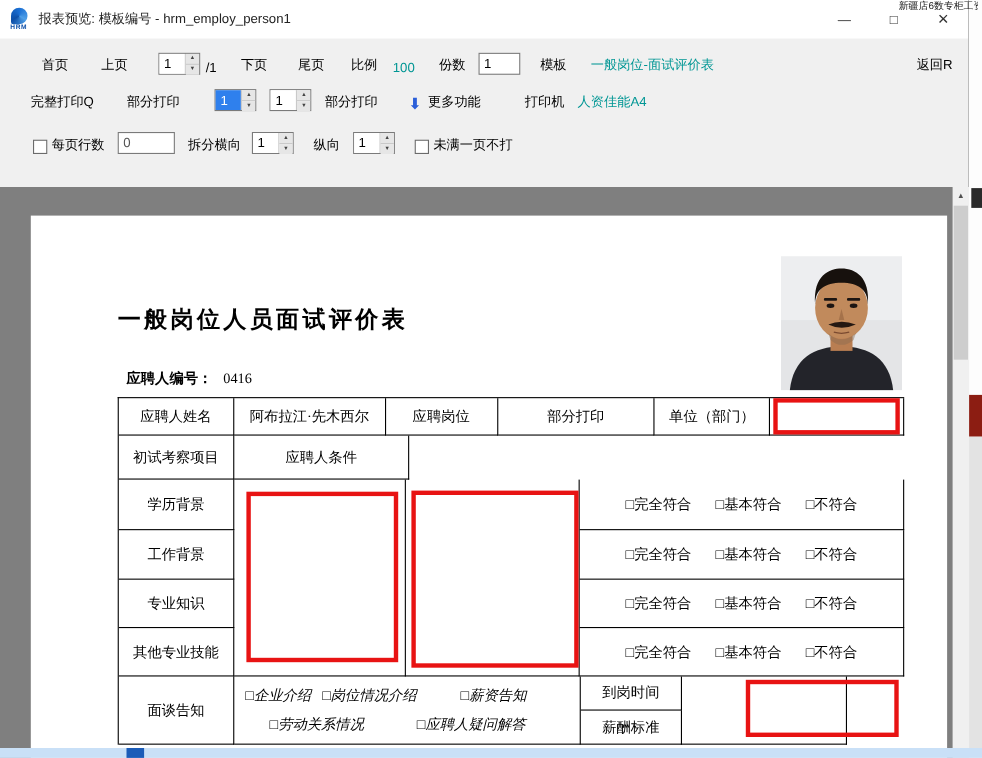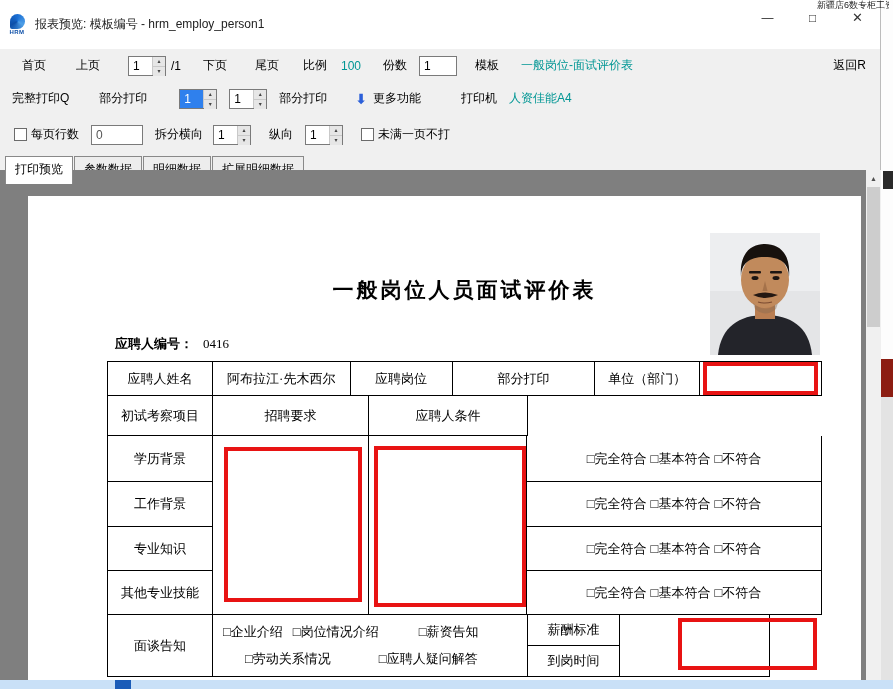--- a/index.html
+++ b/index.html
@@ -3,31 +3,31 @@
 <meta charset="utf-8">
 <style>
   *{margin:0;padding:0;box-sizing:border-box;}
   html,body{width:893px;height:689px;overflow:hidden;}
   body{position:relative;font-family:"Liberation Sans","DejaVu Sans",sans-serif;background:#ffffff;color:#000;}
 
   
   .app{position:absolute;left:0;top:0;width:881px;height:689px;background:#f0f0f0;border-right:1px solid #bcbcbc;}
 
   
-  .titlebar{height:49px;background:#fff;display:flex;align-items:center;position:relative;}
+  .titlebar{height:35px;background:#fff;display:flex;align-items:center;position:relative;}
   .logo{width:24px;height:26px;margin:0 6px 0 5px;display:flex;flex-direction:column;align-items:center;justify-content:center;}
   .logo .swirl{width:15px;height:15px;border-radius:50% 50% 50% 2px;background:conic-gradient(#1a6fd4,#4fa0e8,#0d4fa8,#1a6fd4);}
   .logo .hrm{font-size:6px;font-weight:bold;color:#0d4fa8;letter-spacing:0.5px;}
   .wtitle{font-size:12px;color:#222;}
   .winbtns{position:absolute;right:0;top:0;height:35px;display:flex;}
   .wbtn{width:45px;height:35px;display:flex;align-items:center;justify-content:center;font-size:12px;color:#333;}
   .wbtn.close{font-size:13px;}
 
   
-  .tb{display:flex;align-items:center;font-size:12px;background:#f0f0f0;}
+  .tb{display:flex;align-items:flex-end;font-size:12px;background:#f0f0f0;padding-left:16px;}
   .tb1{height:33px;}
   .tb2{height:33px;}
   .tb3{height:39px;}
   .tbtn{cursor:default;white-space:nowrap;}
   .link{color:#009694;white-space:nowrap;}
   .teal{color:#009694;}
   .ptxt{white-space:nowrap;}
 
   .spin{display:flex;height:20px;border:1px solid #7a7a7a;background:#fff;}
   .spin .val{width:23px;display:flex;align-items:center;padding-left:4px;font-size:12px;background:#fff;}
@@ -46,35 +46,35 @@
   .tab.active{background:#fff;margin-bottom:-1px;padding-bottom:6px;position:relative;z-index:2;}
 
   
   .preview{position:absolute;left:0;top:170px;width:881px;bottom:0;background:#7f7f7f;overflow:hidden;}
   .vscroll{position:absolute;right:0;top:0;width:15px;bottom:0;background:#f0f0f0;z-index:3;}
   .vscroll .up{height:16px;display:flex;align-items:center;justify-content:center;font-size:7px;color:#505050;}
   .vscroll .thumb{position:absolute;top:17px;left:1px;width:13px;height:140px;background:#cdcdcd;}
 
   .page{position:absolute;left:28px;top:26px;width:833px;height:640px;background:#fff;}
 
-  .form-title{position:absolute;left:79px;top:80px;width:715px;text-align:center;
+  .form-title{position:absolute;left:79px;top:80px;width:715px;text-align:left;
     font-family:"Liberation Serif","DejaVu Serif",serif;font-size:21px;font-weight:bold;letter-spacing:3px;}
   .appno{position:absolute;left:87px;top:139px;font-family:"Liberation Serif","DejaVu Serif",serif;font-size:13px;}
   .appno .lbl{font-weight:bold;}
   .appno .val{margin-left:10px;font-weight:normal;}
 
   .photo{position:absolute;left:682px;top:37px;width:110px;height:122px;overflow:hidden;}
 
   
   .ftable{position:absolute;left:79px;top:165px;width:715px;border-top:1px solid #000;border-left:1px solid #000;
     font-family:"Liberation Serif","DejaVu Serif",serif;font-size:13px;}
   .r{display:flex;}
   .c{border-right:1px solid #000;border-bottom:1px solid #000;display:flex;align-items:center;justify-content:center;text-align:center;}
   .stack{display:flex;flex-direction:column;}
-  .opts{display:flex;justify-content:center;align-items:center;gap:4px;}
+  .opts{display:flex;justify-content:center;align-items:center;gap:22px;}
   .talkcell{flex-direction:column;align-items:flex-start;justify-content:center;padding-left:10px;gap:9px;}
   .line{display:flex;white-space:nowrap;}
 
   
   .redbox{position:absolute;border:4px solid #e81313;background:transparent;}
 
   
   .bgstrip{position:absolute;left:881px;top:0;width:12px;height:689px;background:#fdfdfd;}
   .bgstrip .blk1{position:absolute;top:171px;left:2px;width:10px;height:18px;background:#2a2a2a;}
   .bgstrip .blk2{position:absolute;top:359px;left:0;width:12px;height:38px;background:#8c1d12;}
@@ -172,26 +172,20 @@
       <span class="val">1</span>
       <div class="btns">
         <div class="sb">▴</div>
         <div class="sb">▾</div>
       </div>
     </div>
     <span class="cb ml18"></span>
     <span class="ptxt ml4">未满一页不打</span>
   </div>
 
-  <div class="tabbar">
-    <div class="tab active">打印预览</div>
-    <div class="tab">参数数据</div>
-    <div class="tab">明细数据</div>
-    <div class="tab">扩展明细数据</div>
-  </div>
 
   <div class="preview">
 
     <div class="page">
 
       <div class="form-title">一般岗位人员面试评价表</div>
 
       <div class="photo">
         <svg viewBox="0 0 110 122" width="110" height="122">
           <rect width="110" height="122" fill="#e4e5e7"></rect>
@@ -221,21 +215,20 @@
           <div class="c" style="width:105px;height:34px;">应聘人姓名</div>
           <div class="c" style="width:138px;height:34px;">阿布拉江·先木西尔</div>
           <div class="c" style="width:102px;height:34px;">应聘岗位</div>
           <div class="c" style="width:143px;height:34px;">部分打印</div>
           <div class="c" style="width:105px;height:34px;">单位（部门）</div>
           <div class="c" style="width:122px;height:34px;"></div>
         </div>
 
         <div class="r">
           <div class="c" style="width:105px;height:40px;">初试考察项目</div>
-          <div class="c" style="width:156px;height:40px;">招聘要求</div>
           <div class="c" style="width:159px;height:40px;">应聘人条件</div>
         </div>
 
         <div class="r">
           <div class="stack" style="width:105px;">
             <div class="c" style="width:105px;height:46px;font-family:Liberation Mono, monospace;">学历背景</div>
             <div class="c" style="width:105px;height:45px;">工作背景</div>
             <div class="c" style="width:105px;height:44px;">专业知识</div>
             <div class="c" style="width:105px;height:44px;">其他专业技能</div>
           </div>
@@ -260,34 +253,34 @@
             <div class="c opts" style="width:295px;height:44px;">
               <span>□完全符合</span>
               <span>□基本符合</span>
               <span>□不符合</span>
             </div>
           </div>
         </div>
 
         <div class="r">
           <div class="c" style="width:105px;height:62px;">面谈告知</div>
-          <div class="c talkcell" style="width:315px;height:62px;">
+          <div class="c talkcell" style="width:315px;height:62px;font-style:italic;">
             <div class="line">
               <span>□企业介绍</span>
               <span class="ml10">□岗位情况介绍</span>
               <span class="ml40">□薪资告知</span>
             </div>
             <div class="line" style="margin-left:22px;">
               <span>□劳动关系情况</span>
               <span style="margin-left:48px;">□应聘人疑问解答</span>
             </div>
           </div>
           <div class="stack" style="width:92px;">
+            <div class="c" style="width:92px;height:31px;">到岗时间</div>
             <div class="c" style="width:92px;height:31px;">薪酬标准</div>
-            <div class="c" style="width:92px;height:31px;">到岗时间</div>
           </div>
           <div class="c" style="width:150px;height:62px;"></div>
         </div>
 
       </div>
 
       <div class="redbox" style="left:675px;top:166px;width:115px;height:33px;"></div>
       <div class="redbox" style="left:196px;top:251px;width:138px;height:155px;"></div>
       <div class="redbox" style="left:346px;top:250px;width:152px;height:161px;"></div>
       <div class="redbox" style="left:650px;top:422px;width:139px;height:52px;"></div>

